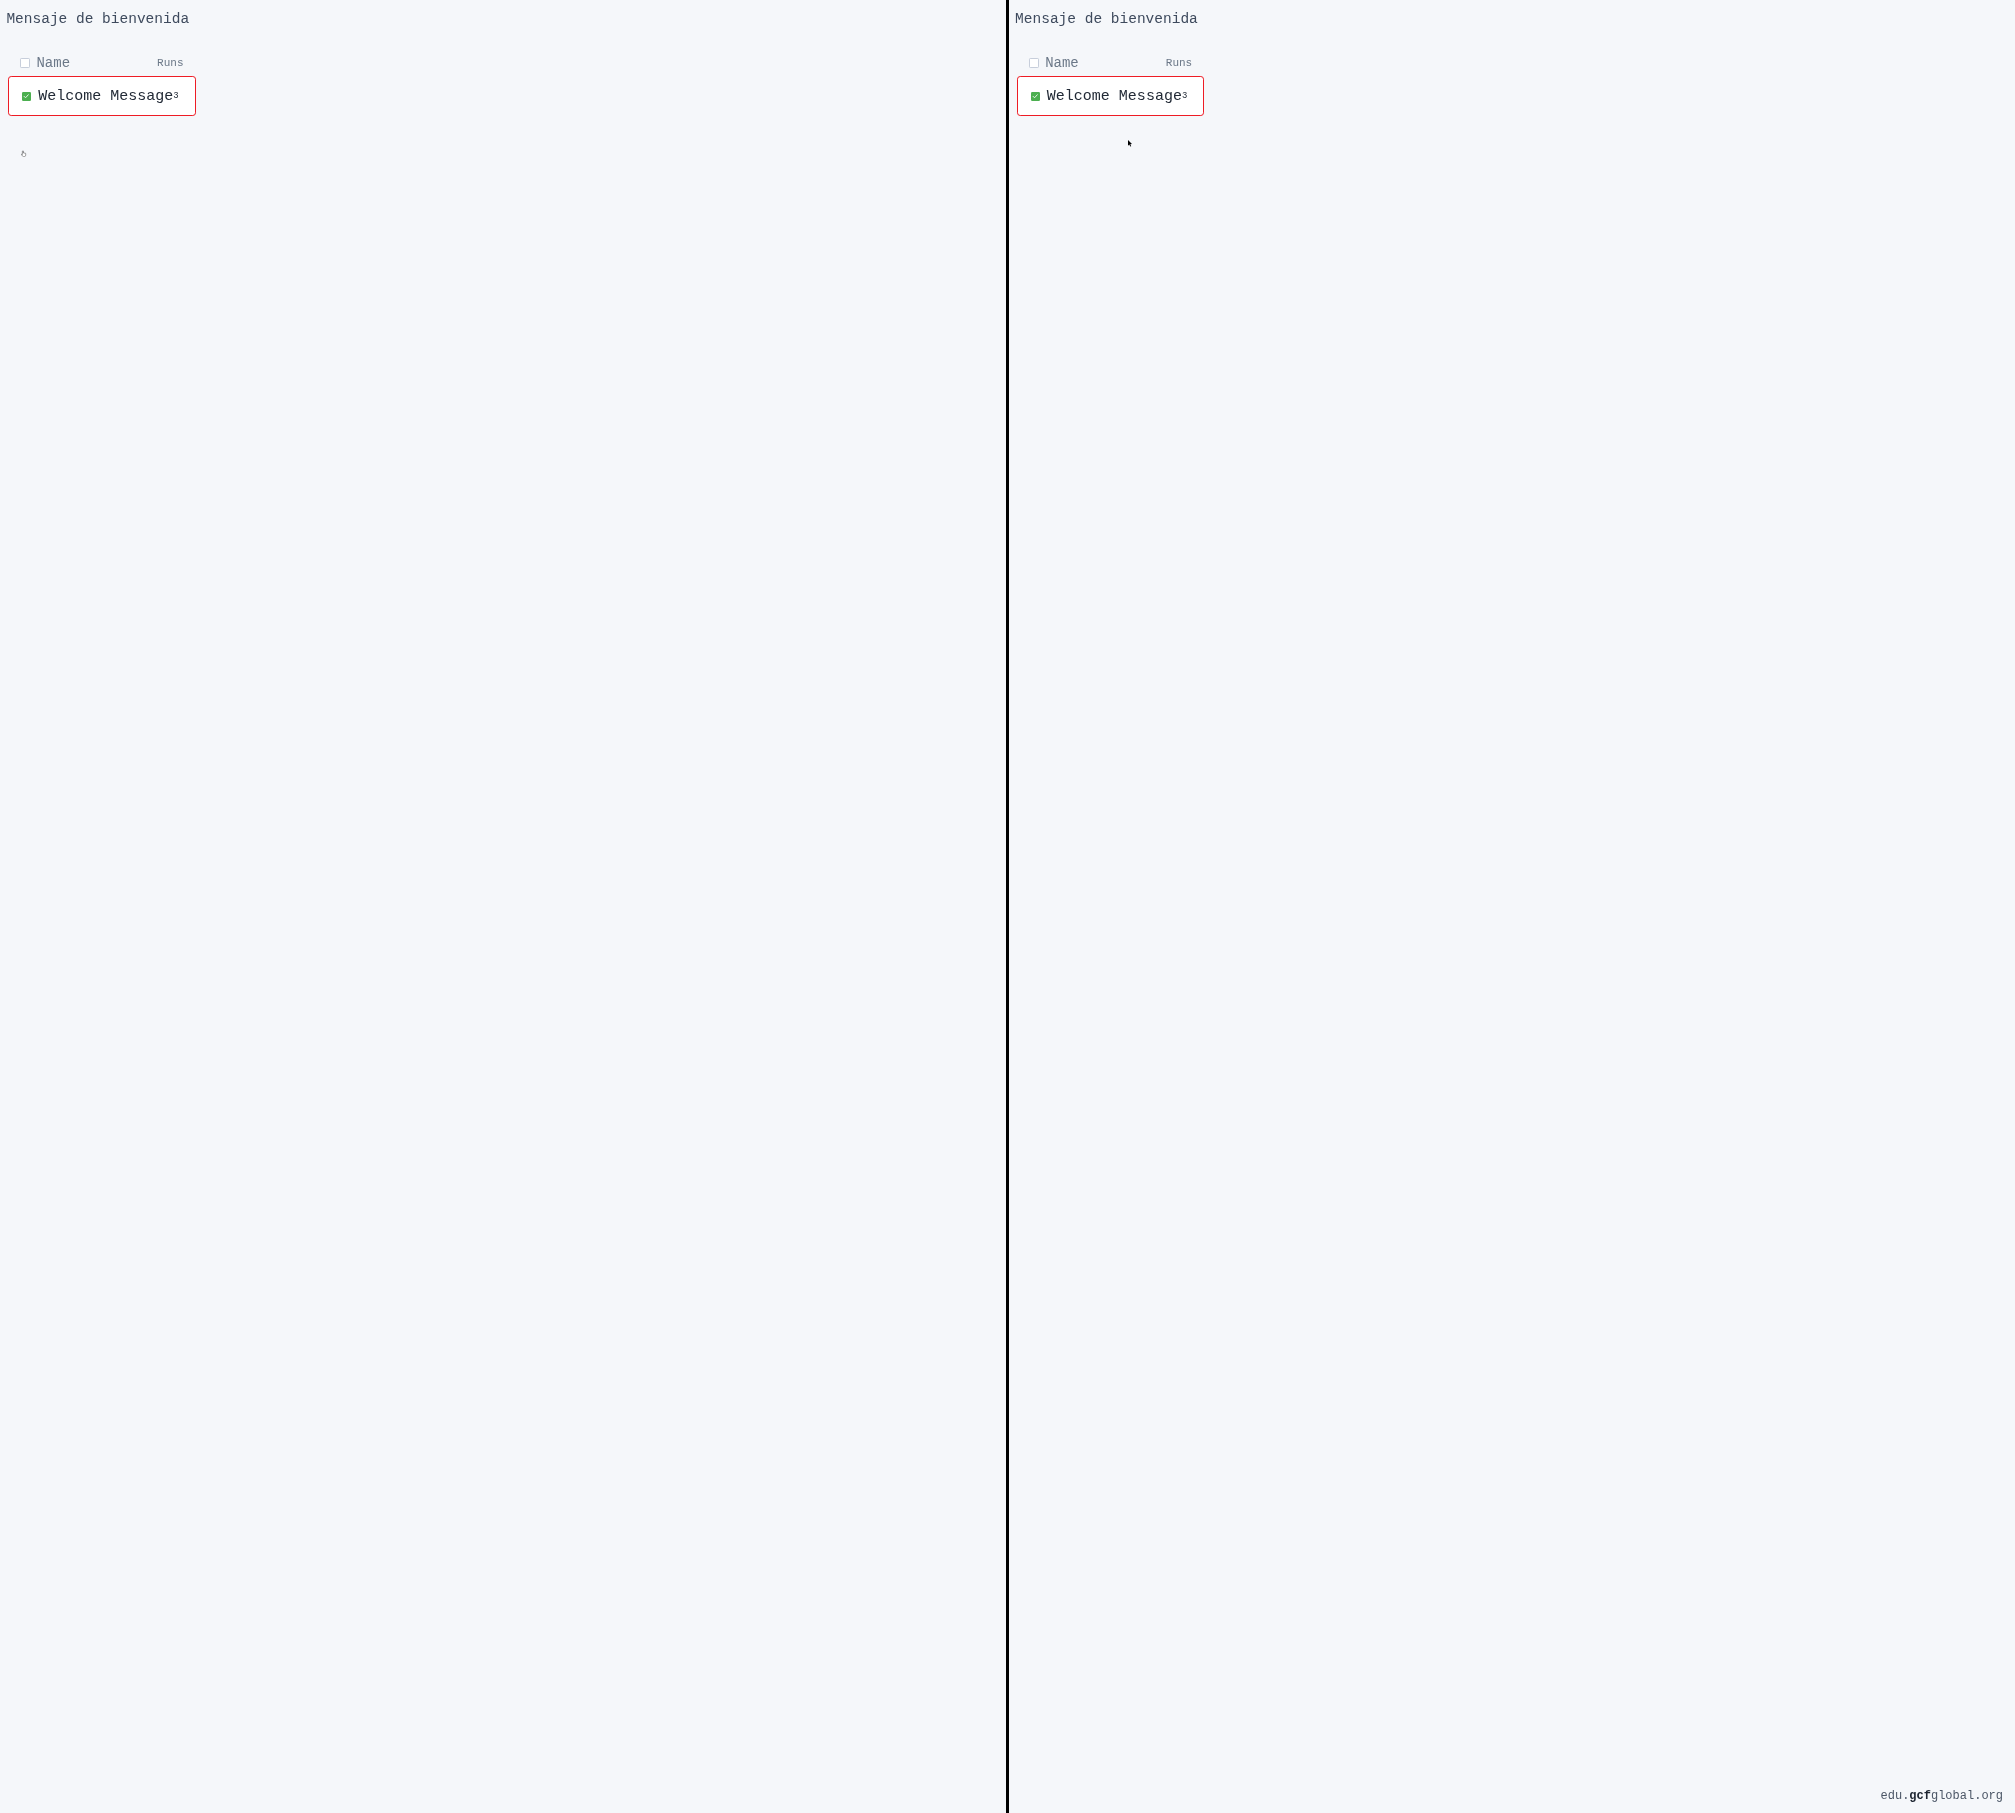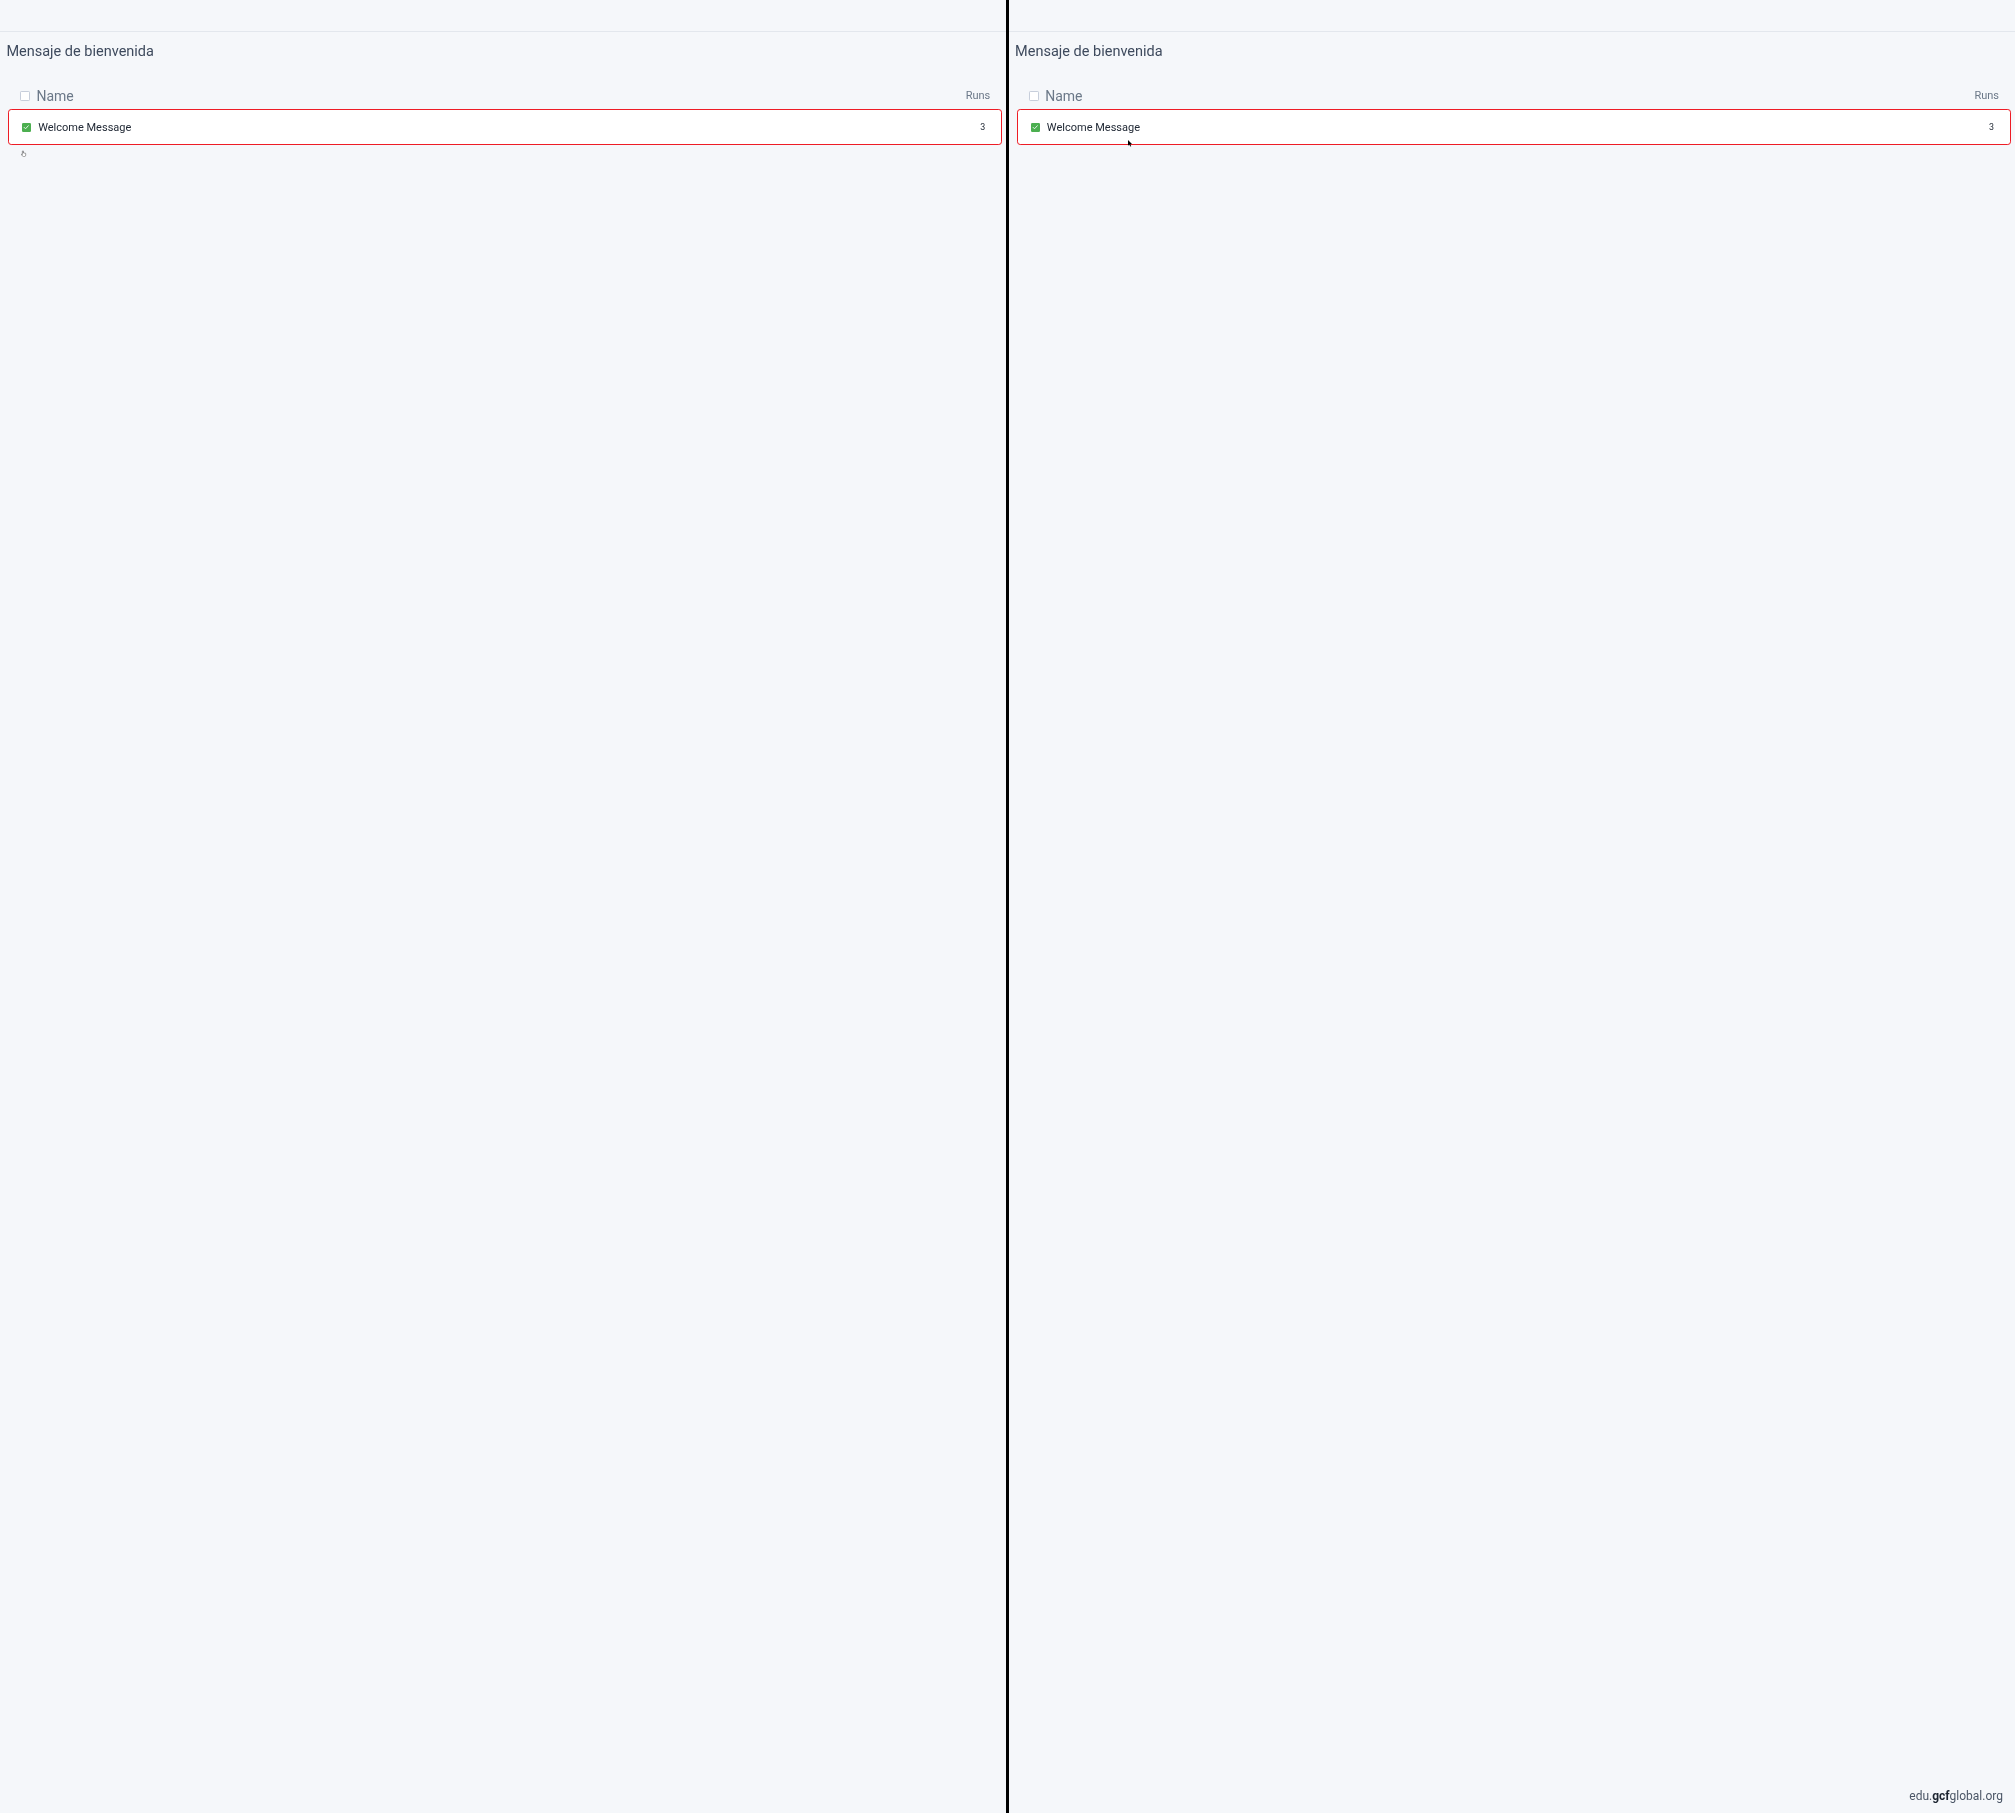--- a/index.html
+++ b/index.html
@@ -14,22 +14,23 @@
   }
   .split {
     display: flex;
     width: 100%;
     height: 100%;
   }
   .pane {
     flex: 1 1 50%;
     position: relative;
     display: flex;
-    flex-direction: column;
+    flex-direction: row;
     box-sizing: border-box;
+    font-family: Liberation Mono, monospace;
   }
   .divider {
     width: 2.4px;
     background: #000;
     flex: 0 0 2.4px;
   }
   .top-strip {
     height: 31px;
     border-bottom: 0.4px solid #e3e7ed;
   }
@@ -89,21 +90,21 @@
     width: 8.9px;
     height: 8.9px;
     border-radius: 1.2px;
     background: #4caf50;
     display: inline-flex;
     align-items: center;
     justify-content: center;
   }
   .chk-on svg { width: 6.4px; height: 6.4px; }
   .row-name {
-    font-size: 11px;
+    font-size: 15px;
     color: #222a36;
   }
   .row-runs {
     font-size: 8.9px;
     color: #222a36;
   }
   .cursor {
     position: absolute;
     pointer-events: none;
   }

